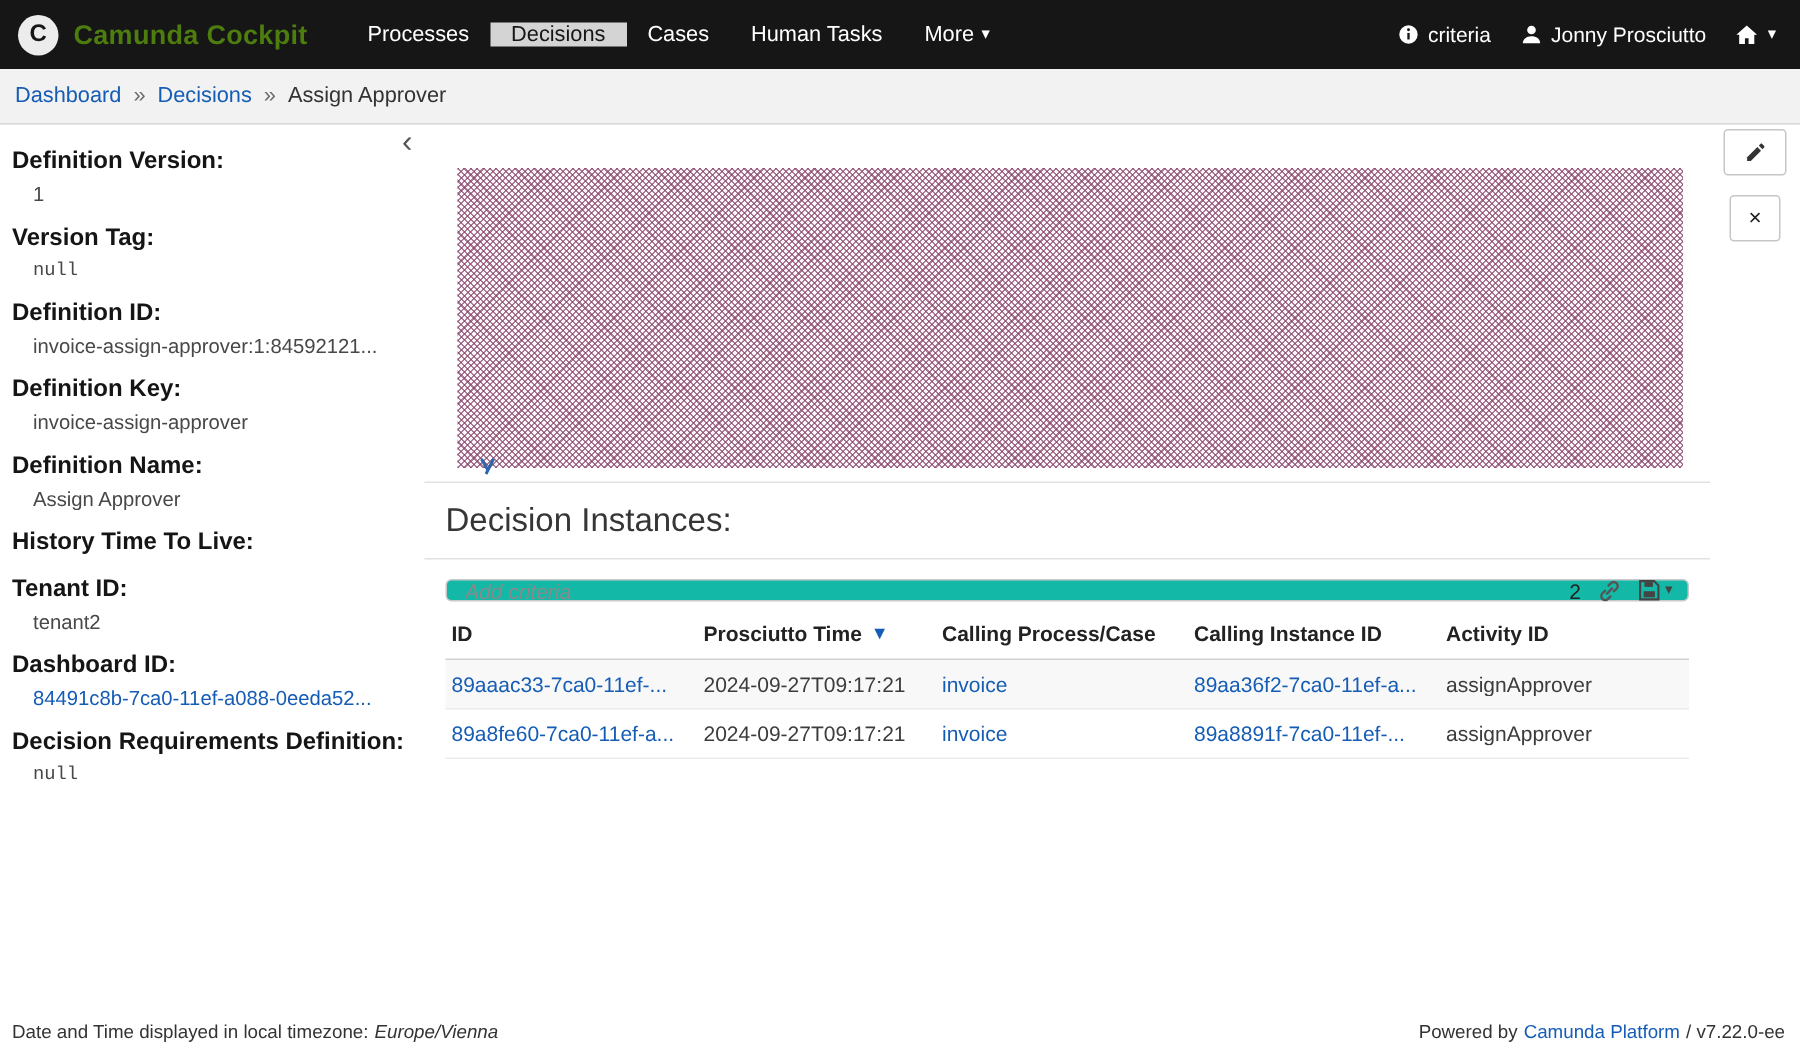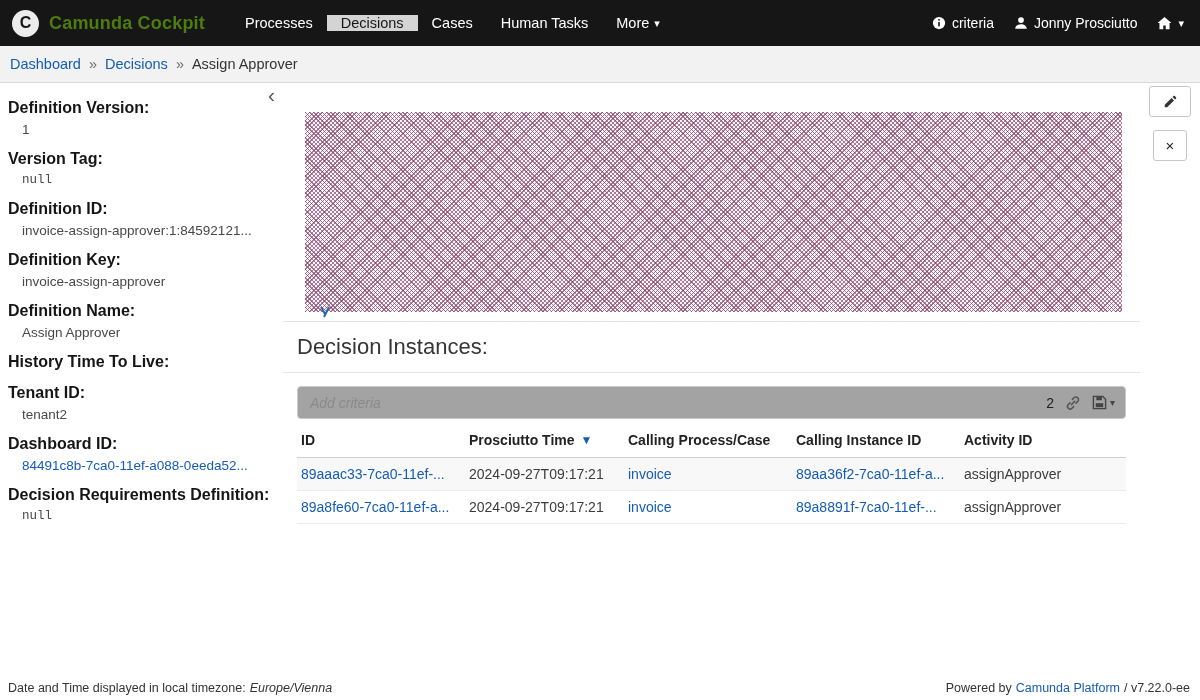--- a/index.html
+++ b/index.html
@@ -54,22 +54,22 @@
     background-image:
       repeating-linear-gradient(45deg,  rgba(132,62,101,.68) 0 1px, transparent 1px 3px),
       repeating-linear-gradient(135deg, rgba(132,62,101,.68) 0 1px, transparent 1px 3px);
   }
   .dmn-fragment { position: absolute; left: 35px; top: 221px; }
 
   .instances-bar { flex: 0 0 51px; height: 51px; border-bottom: 1px solid #e2e2e2;
                    display: flex; align-items: center; padding: 0 14px; }
   .instances-title { font-size: 22px; color: #363636; }
 
-  .search-row { margin: 13px 14px 0 14px; height: 33px; border: 1px solid #c9c9c9; border-radius: 4px;
-                display: flex; align-items: center; padding: 0 10px; background: #a3a3a3; }
+  .search-row { margin: 13px 14px 0 14px; height: 15px; border: 1px solid #c9c9c9; border-radius: 4px;
+                display: flex; align-items: center; padding: 0 10px; background: #14b8a6; }
   .search-input { border: none; outline: none; flex: 1; font-size: 14px; font-family: inherit;
                   background: transparent; color: #333; }
   .search-input::placeholder { font-style: italic; color: #8a8a8a; }
   .search-tools { display: flex; align-items: center; gap: 11px; color: #555; }
   .search-count { font-size: 14px; color: #222; }
   .tool-icon { cursor: pointer; color: #555; display: flex; align-items: center; }
   .save-group { display: flex; align-items: center; gap: 3px; cursor: pointer; color: #444; }
   .caret-small { font-size: 10px; color: #444; line-height: 1; }
 
   .itable { margin: 0 14px; font-size: 14px; }

